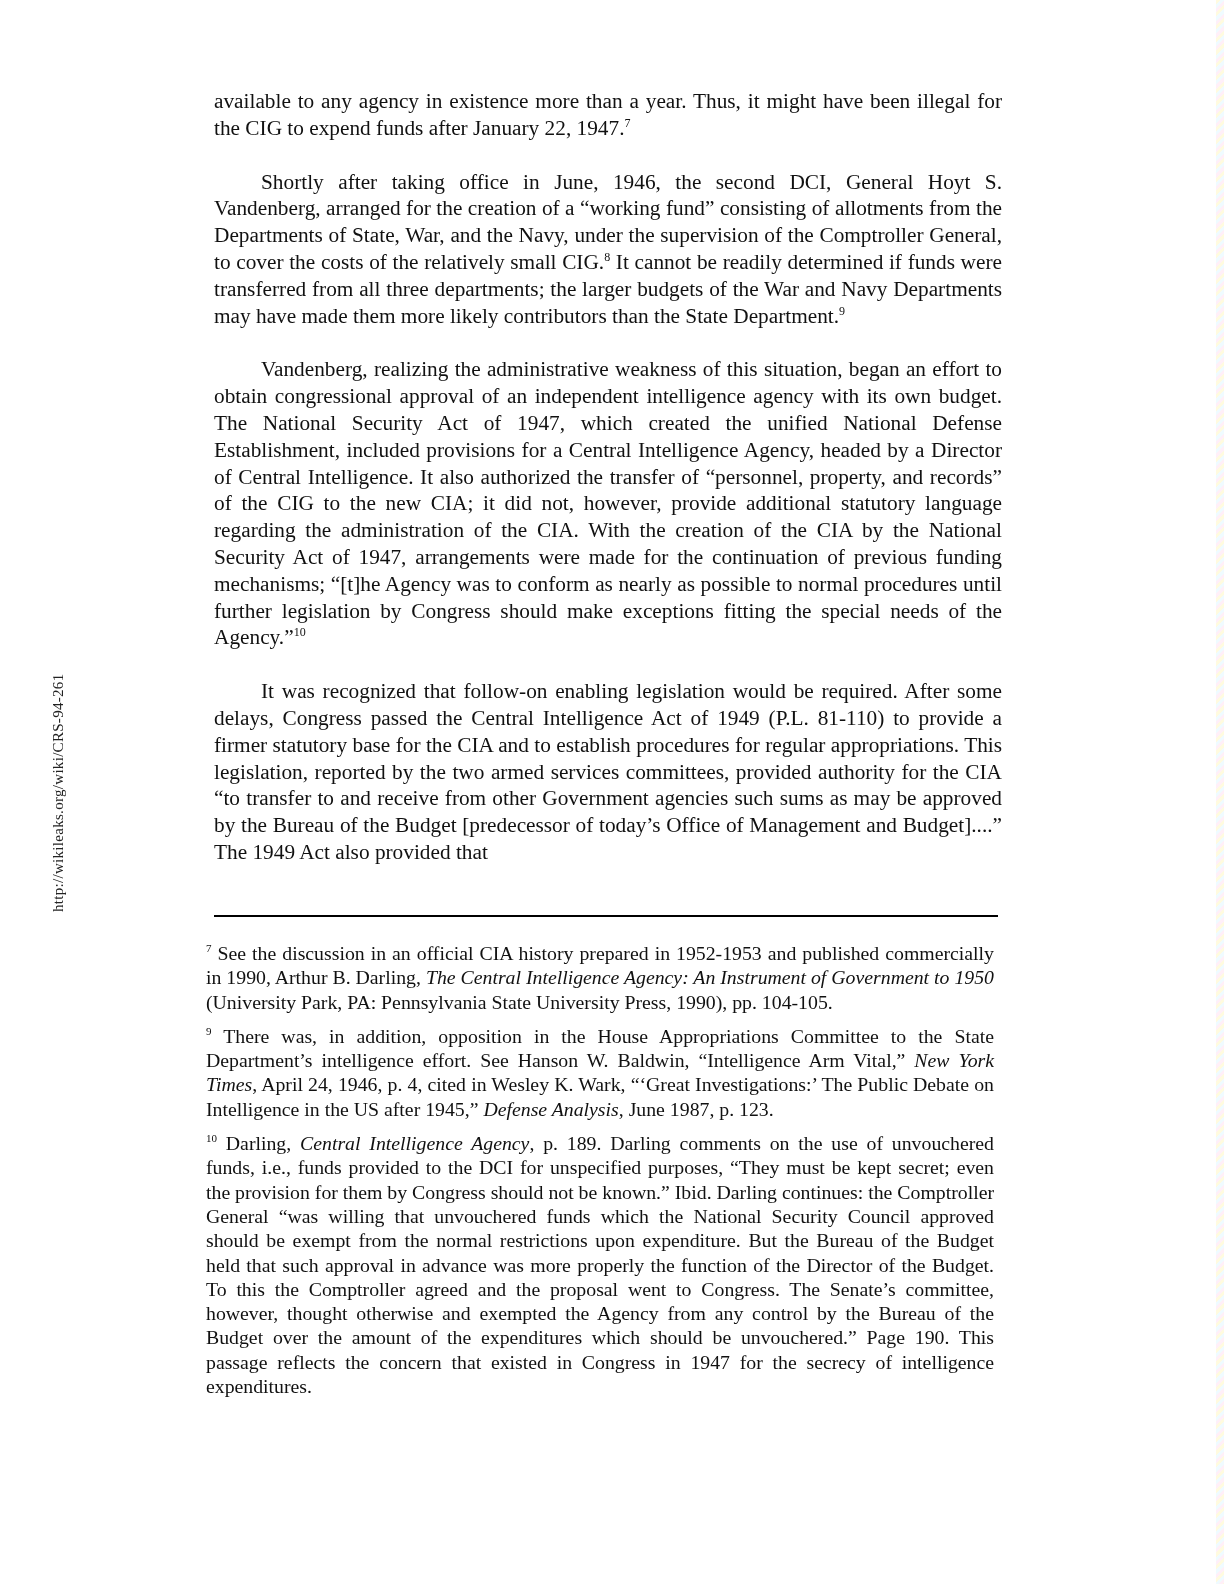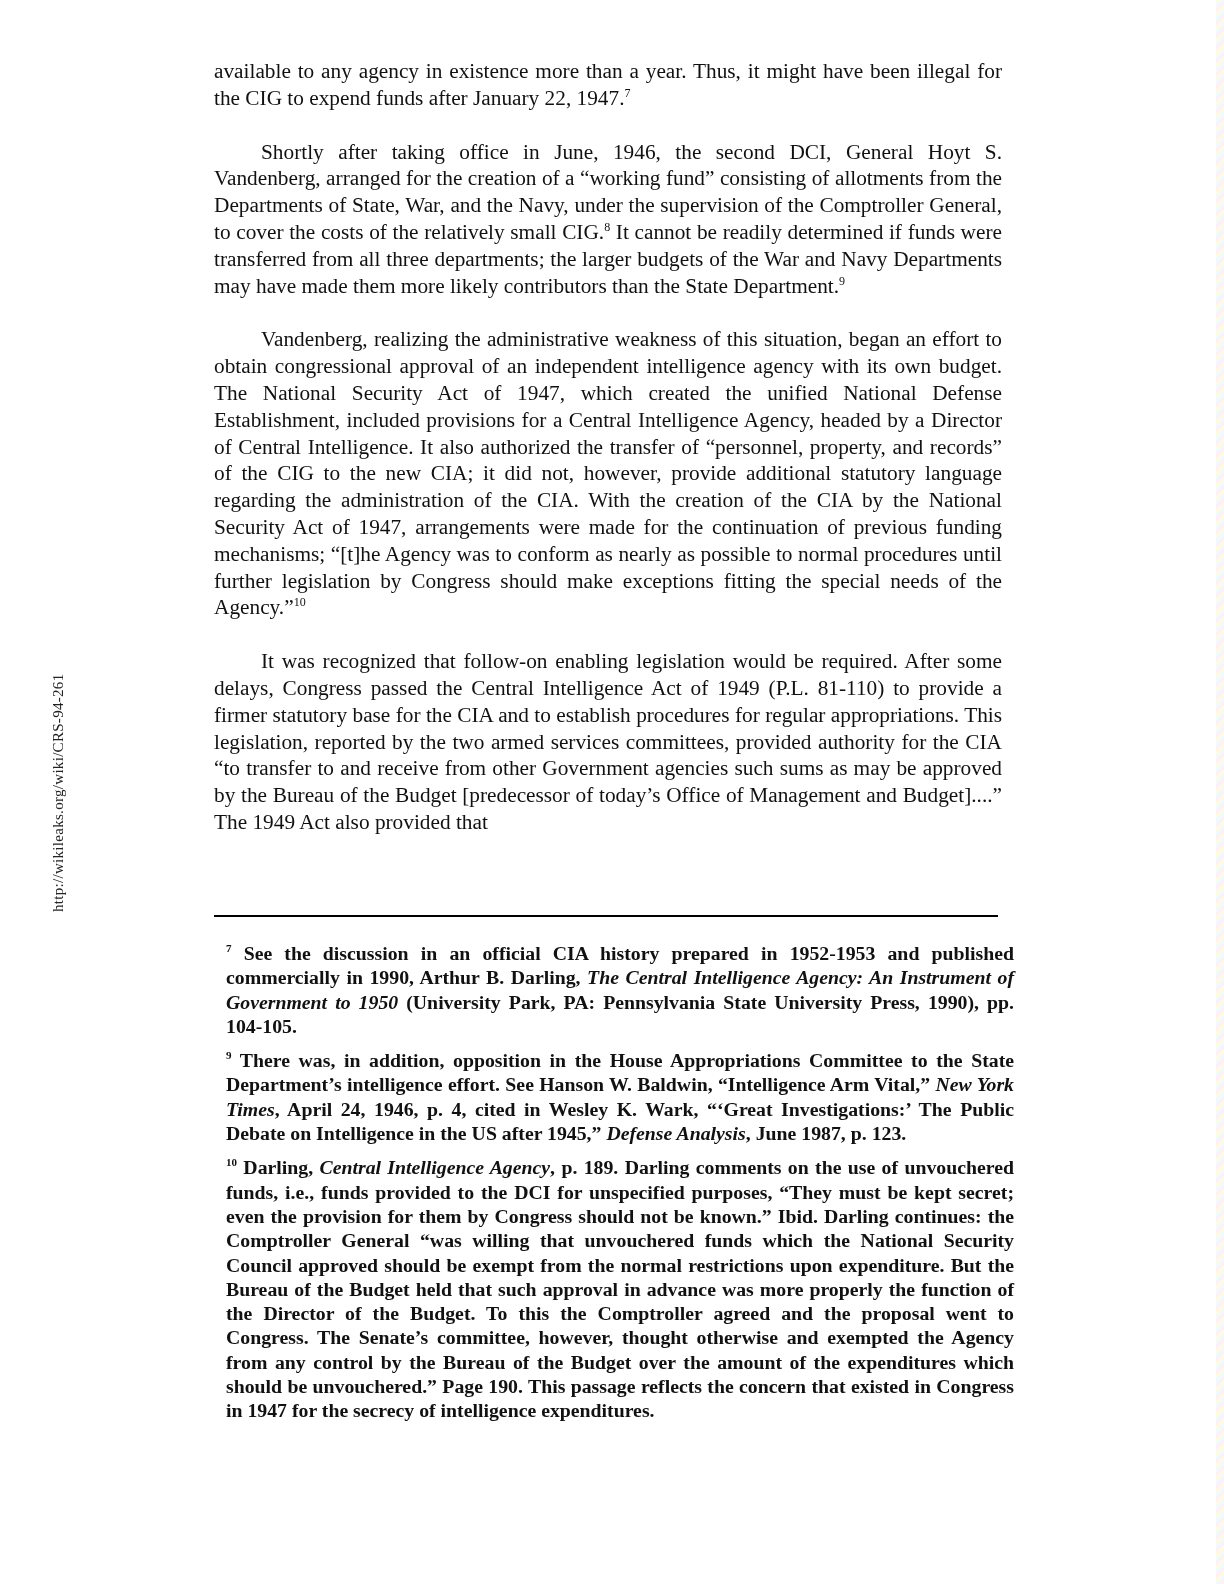--- a/index.html
+++ b/index.html
@@ -8,29 +8,29 @@
     font-family: "Liberation Serif", "DejaVu Serif", serif; color: #111;
   }
   .edge {
     position: absolute; top: 0; right: 0; width: 8px; height: 1584px;
     background: repeating-linear-gradient(135deg, #fffbe0 0 3px, #f0fbff 3px 6px, #fff0f8 6px 9px);
   }
   .side-url {
     position: absolute; left: 50px; top: 912px; transform-origin: left top; transform: rotate(-90deg);
     font-size: 15px; letter-spacing: 0.3px; white-space: nowrap; color: #222;
   }
-  .page { position: absolute; left: 214px; top: 58px; width: 788px; }
+  .page { position: absolute; left: 214px; top: 88px; width: 788px; }
   .body-text p {
     margin: 0 0 27px 0; font-size: 21.3px; line-height: 26.8px; text-align: justify;
   }
   .body-text p.indent { text-indent: 47px; }
   .body-text p.cont { text-indent: 0; }
   sup { font-size: 12px; line-height: 0; vertical-align: super; }
   .rule { position: absolute; left: 214px; top: 915px; width: 784px; height: 2px; background: #000; }
-  .footnotes { position: absolute; left: 226px; top: 941px; width: 788px; font-weight: bold; }
+  .footnotes { position: absolute; left: 206px; top: 941px; width: 788px; }
   .footnotes p {
     margin: 0 0 10px 0; font-size: 19.8px; line-height: 24.3px; text-align: justify;
   }
   .footnotes sup { font-size: 11px; }
   em { font-style: italic; }
 </style>
 </head>
 <body>
 
 <div class="edge"></div>

